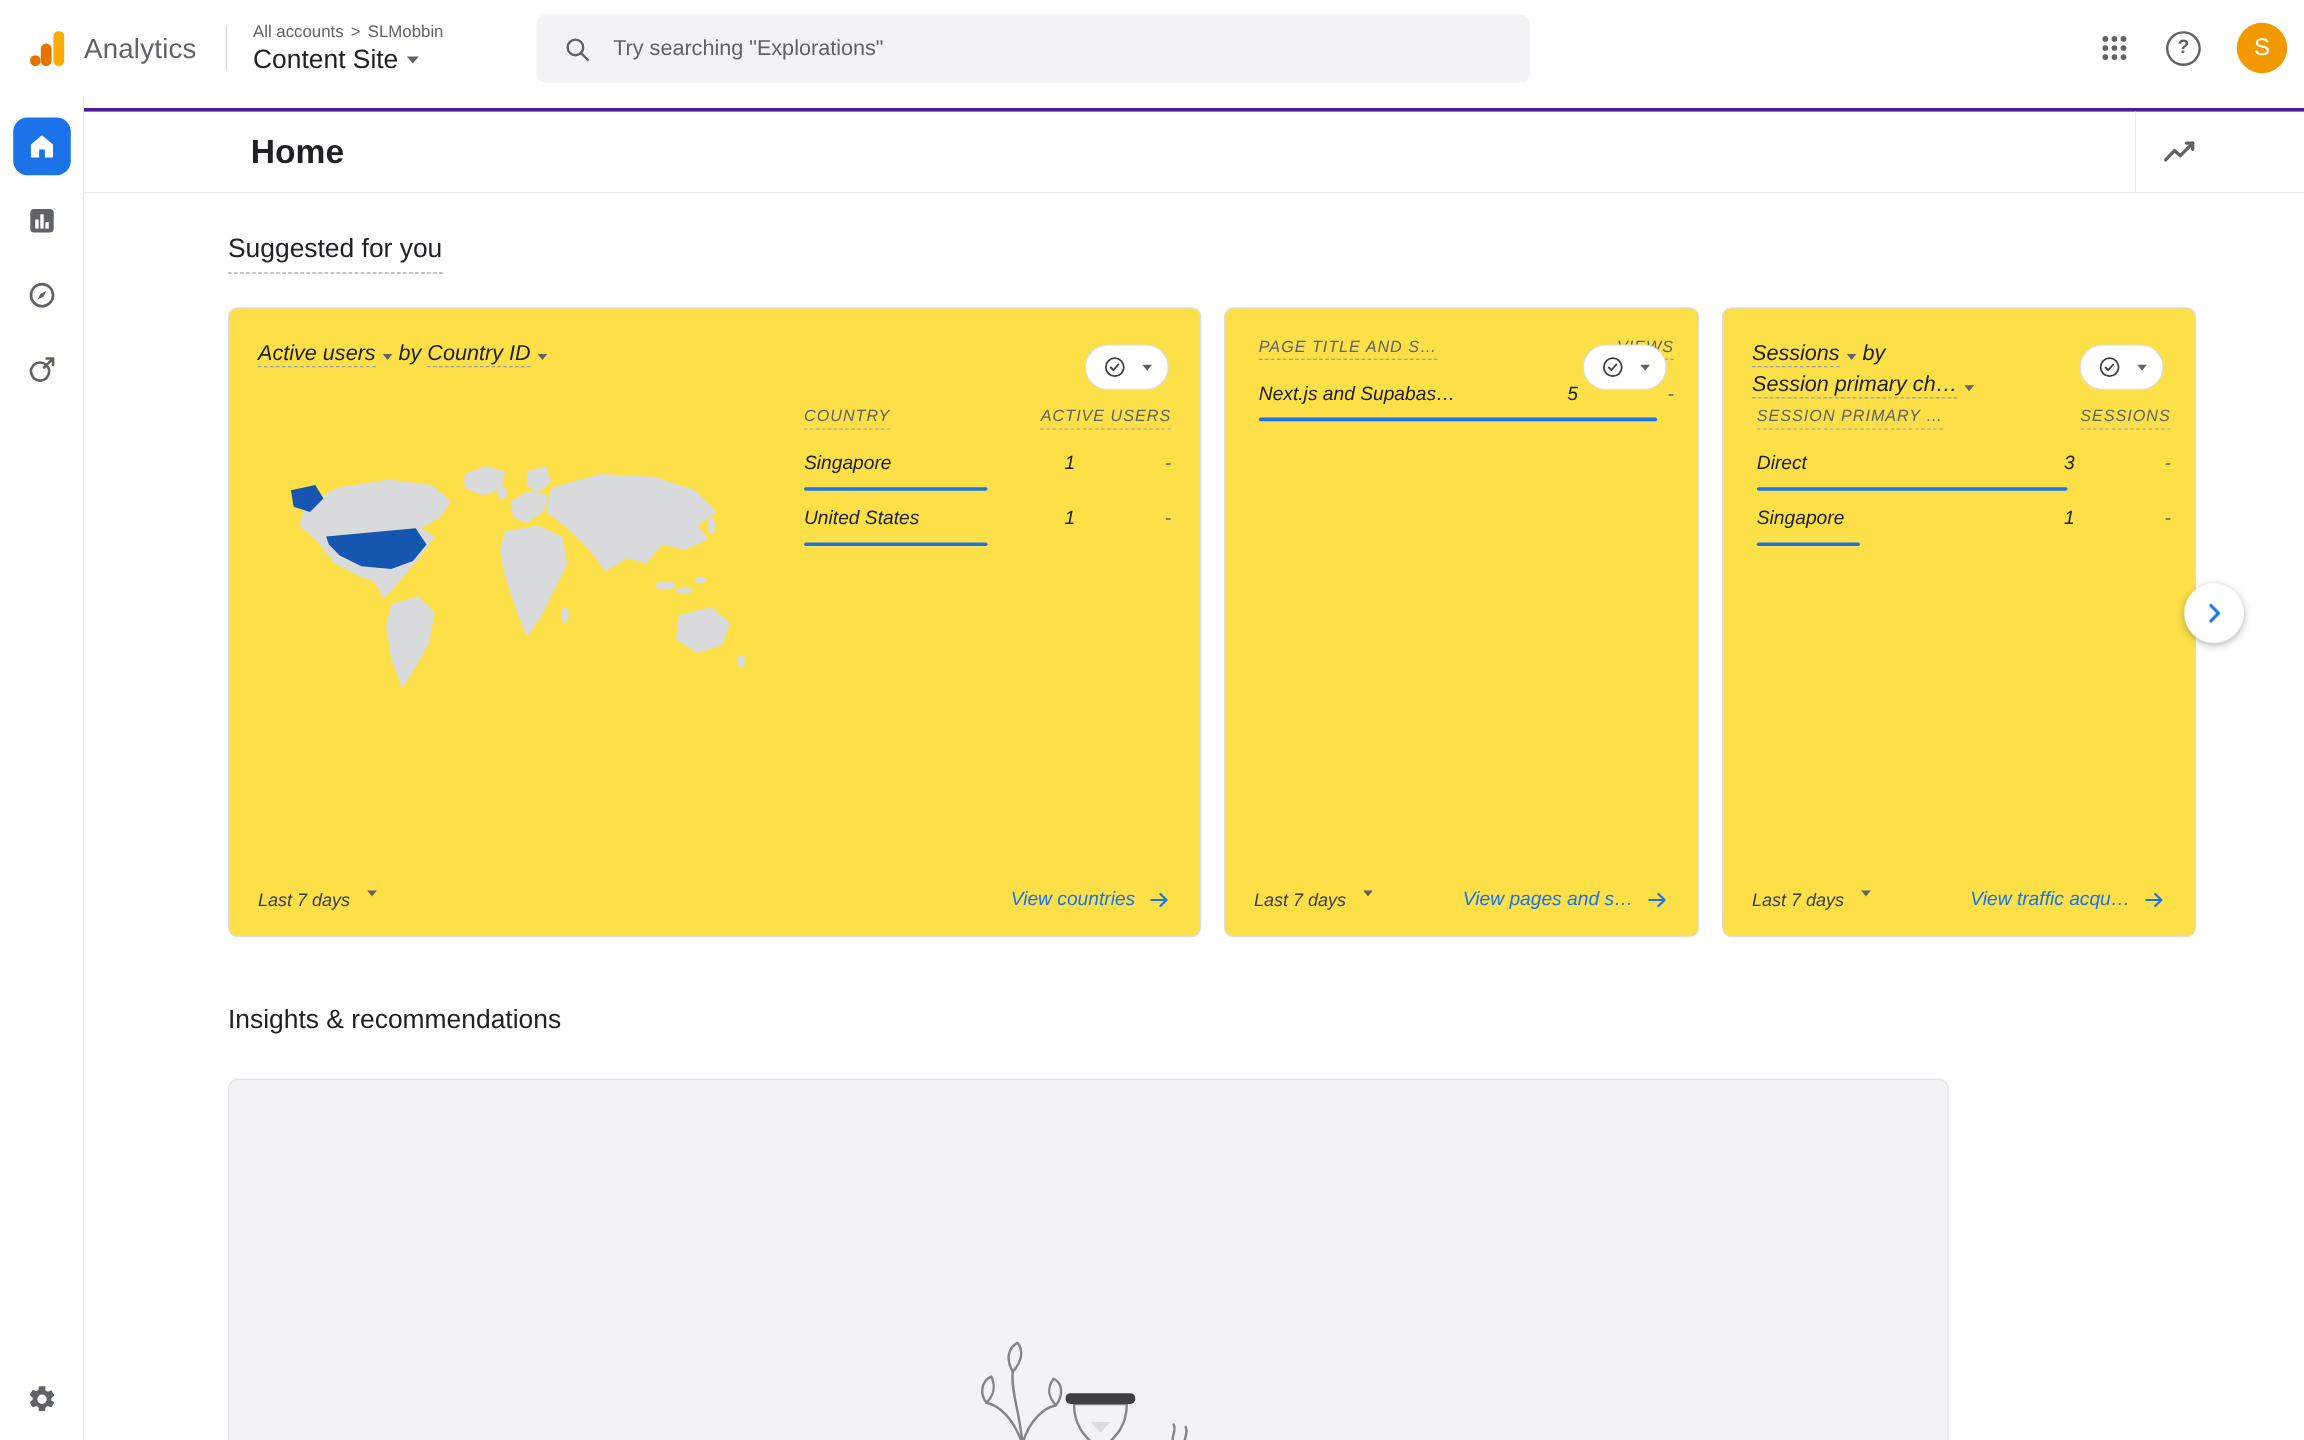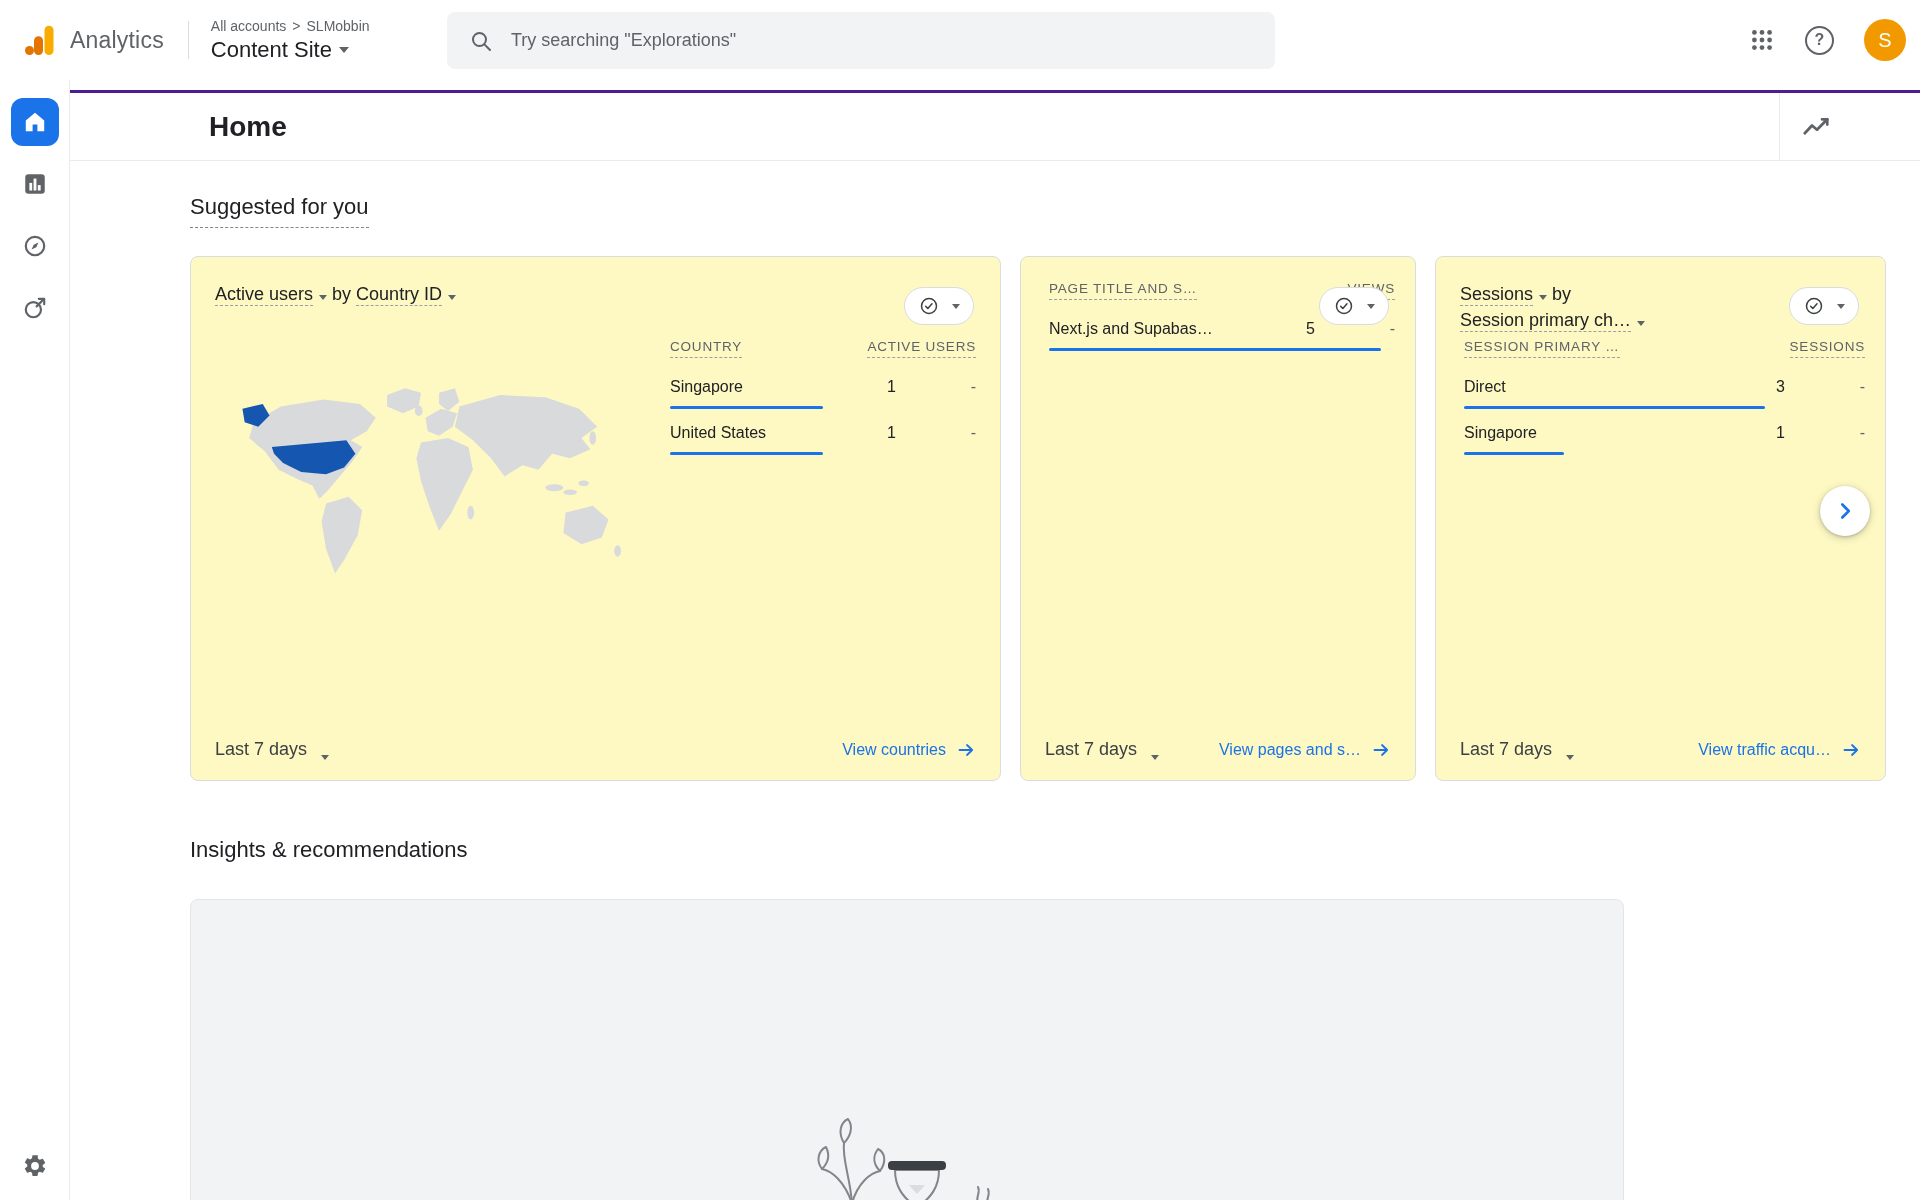--- a/index.html
+++ b/index.html
@@ -48,23 +48,23 @@
   .page-title { font-size:28px; color:#202124; }
   .header-vdivider { position:absolute; right:140px; top:0; bottom:0; width:1px; background:#e8eaed; }
   .trend-btn { position:absolute; right:84px; top:50%; transform:translateY(-50%); cursor:pointer;
     width:40px; height:40px; display:flex; align-items:center; justify-content:center; border-radius:50%; }
 
   .content { padding-left:120px; position:relative; }
   .suggested-heading { margin-top:33px; font-size:22px; font-weight:400; color:#202124;
     display:inline-block; border-bottom:1px dashed #80868b; padding-bottom:7px; }
 
   .cards-row { margin-top:28px; display:flex; gap:19px; position:relative; }
-  .card { background:#fef9c3; border:1px solid #dadce0; border-radius:8px; height:525px;
-    position:relative; padding:24px 24px 20px 24px; }
-  .card.c1 { width:811px; } .card.c2 { width:396px; } .card.c3 { width:451px; }
+  .card { background:#fde047; border:1px solid #dadce0; border-radius:8px; height:525px;
+    position:relative; padding:24px 24px 20px 24px;font-style:italic; }
+  .card.c1 { width:811px; } .card.c2 { width:396px; } .card.c3 { width:395px; }
 
   .card-title { font-size:18px; font-weight:500; color:#202124; height:58px; line-height:26px; }
   .dim { border-bottom:1px dashed #9aa0a6; padding-bottom:1px; cursor:pointer; }
   .metric-pill { position:absolute; top:30px; right:26px; height:38px; min-width:70px;
     border:1px solid #dadce0; border-radius:19px; display:flex; align-items:center;
     justify-content:center; gap:7px; padding:0 12px; cursor:pointer; background:#fff; }
 
   .card-body { display:flex; }
   .map-wrap { flex:1; padding-top:38px; }
   .table-wrap { width:306px; margin-left:auto; }
@@ -76,21 +76,21 @@
   .th-value { margin-left:auto; }
   .trow { margin-bottom:13px; }
   .trow-main { display:flex; align-items:center; height:22px; font-size:16px; }
   .tl { color:#202124; flex:1; white-space:nowrap; overflow:hidden; text-overflow:ellipsis; }
   .tv { width:60px; text-align:right; color:#202124; }
   .td { width:80px; text-align:right; color:#5f6368; }
   .bar { height:3px; margin-top:8px; }
   .bar-fill { height:3px; background:#1a73e8; border-radius:2px; width:0; }
 
   .card-footer { position:absolute; left:24px; right:24px; bottom:20px; display:flex; align-items:center; }
-  .period { font-size:18px; color:#3c4043; display:flex; align-items:flex-end; cursor:pointer; }
+  .period { font-size:15px; color:#3c4043; display:flex; align-items:flex-start; cursor:pointer; }
   .period .caret { margin-left:14px; }
   .card-link { margin-left:auto; display:flex; align-items:center; gap:10px; color:#1a73e8;
     font-size:16px; font-weight:500; cursor:pointer; white-space:nowrap; }
 
   .carousel-next { position:fixed; left:1820px; top:486px; width:50px; height:50px; border-radius:50%;
     background:#fff; border:none; box-shadow:0 1px 3px rgba(60,64,67,.3), 0 2px 6px 2px rgba(60,64,67,.15);
     display:flex; align-items:center; justify-content:center; cursor:pointer; z-index:25; }
 
   .insights-heading { margin-top:56px; font-size:22px; font-weight:500; color:#202124; }
   .insights-card { margin-top:36px; width:1434px; height:560px; background:#f1f3f4;

